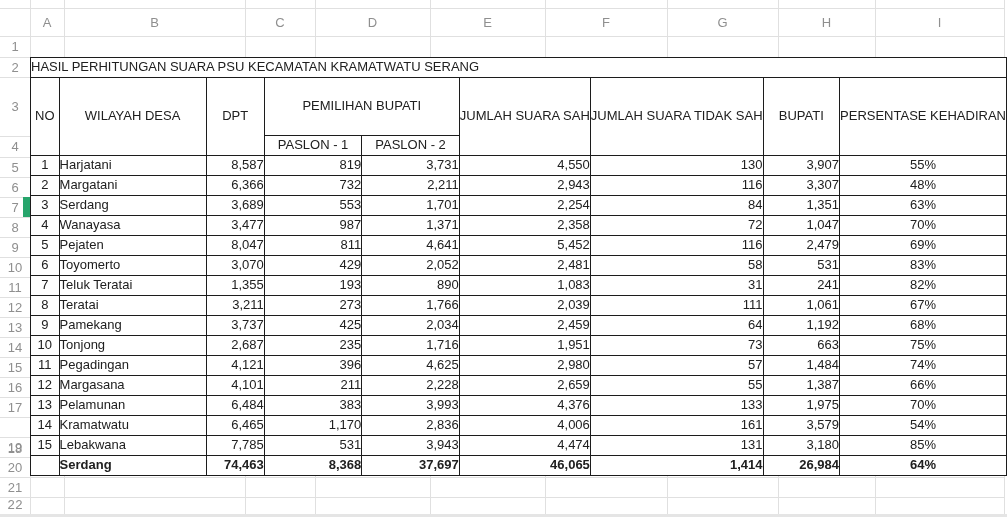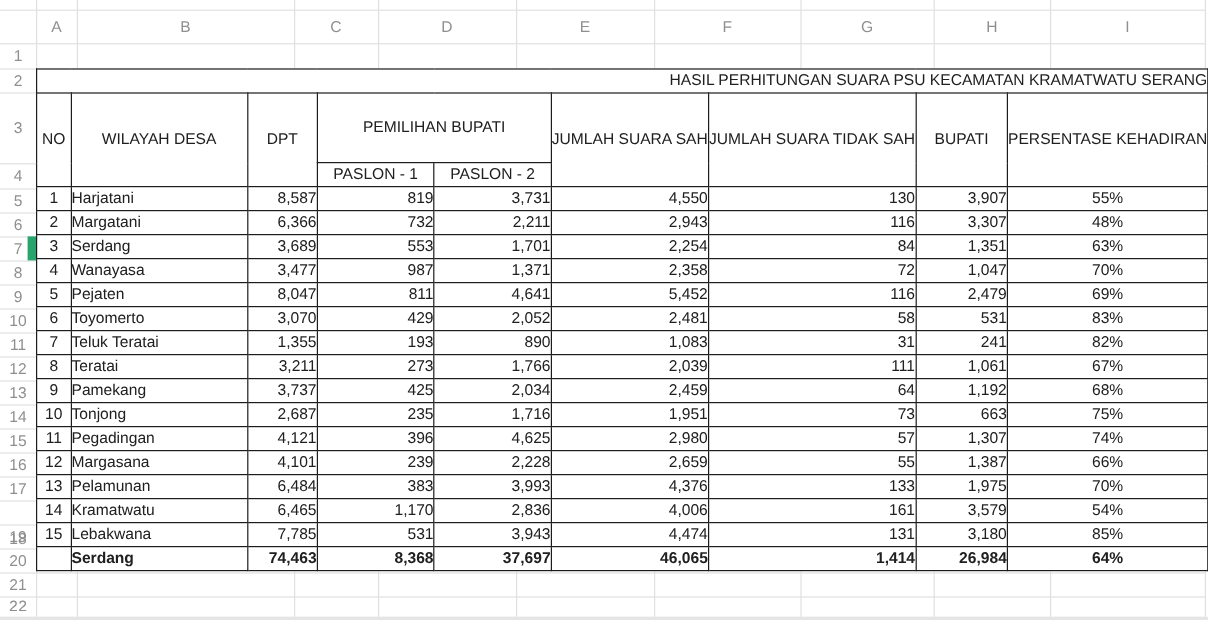--- a/index.html
+++ b/index.html
@@ -23,21 +23,21 @@
     table-layout:fixed;background:#fff;z-index:2;
   }
   table.main td,table.main th{
     border:1.5px solid #1c1c1c;padding:0;margin:0;font-size:13px;color:#202020;
     font-weight:normal;white-space:nowrap;overflow:hidden;line-height:1.15;
   }
   tr.r-title{height:20px;}
   tr.r-head1{height:58px;}
   tr.r-head2{height:20px;}
   tr.r-data{height:20px;}
-  .title-cell{text-align:right;padding-left:100px;font-size:13px;}
+  .title-cell{text-align:left;padding-left:100px;font-size:13px;}
   .hcell{text-align:center;white-space:normal;line-height:1.3;}
   .c-num{text-align:right;padding-right:8px;}
   .c-left{text-align:left;padding-left:4px;}
   .c-center{text-align:center;}
   tr.total td{font-weight:bold;}
   .greenbar{position:absolute;left:23px;top:197px;width:7px;height:20px;background:#27a56c;z-index:5;}
   .bottomstrip{position:absolute;left:0;top:514px;width:1007px;height:3px;background:#e5e5e5;z-index:1;}
 </style>
 </head>
 <body>
@@ -257,28 +257,28 @@
           <td class="c-center">75%</td>
         </tr>
         <tr class="r-data">
           <td class="c-center">11</td>
           <td class="c-left">Pegadingan</td>
           <td class="c-num">4,121</td>
           <td class="c-num">396</td>
           <td class="c-num">4,625</td>
           <td class="c-num">2,980</td>
           <td class="c-num">57</td>
-          <td class="c-num">1,307</td>
+          <td class="c-num">1,484</td>
           <td class="c-center">74%</td>
         </tr>
         <tr class="r-data">
           <td class="c-center">12</td>
           <td class="c-left">Margasana</td>
           <td class="c-num">4,101</td>
-          <td class="c-num">239</td>
+          <td class="c-num">211</td>
           <td class="c-num">2,228</td>
           <td class="c-num">2,659</td>
           <td class="c-num">55</td>
           <td class="c-num">1,387</td>
           <td class="c-center">66%</td>
         </tr>
         <tr class="r-data">
           <td class="c-center">13</td>
           <td class="c-left">Pelamunan</td>
           <td class="c-num">6,484</td>

